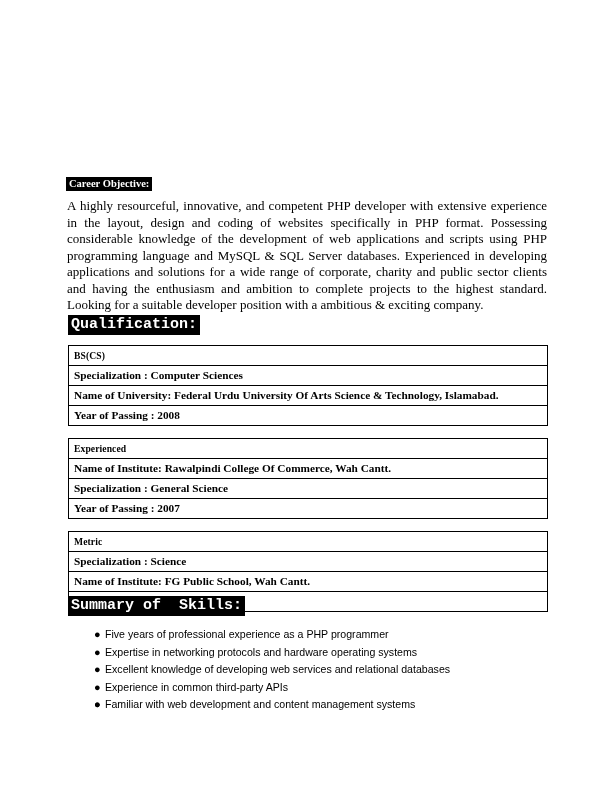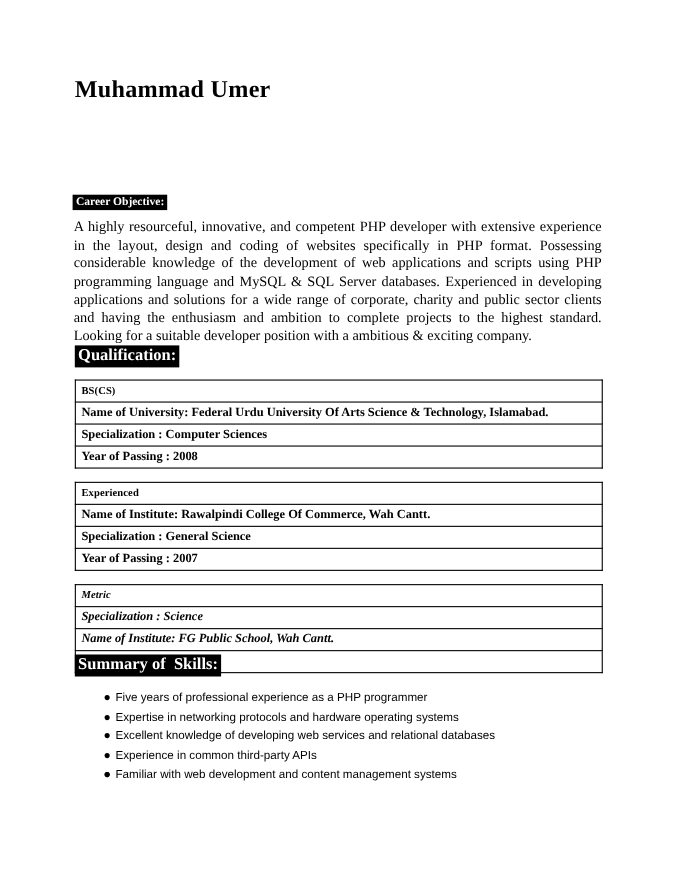--- a/index.html
+++ b/index.html
@@ -49,21 +49,21 @@
   .hl {
     display: inline-block;
     background: #000000;
     color: #ffffff;
     font-weight: bold;
     padding: 1px 3px 1px 3px;
     line-height: 1.18;
     white-space: pre;
   }
   .hl-small { font-size: 10.5px; }
-  .hl-large { font-size: 15px; }
+  .hl-large { font-size: 15px; font-family: Liberation Mono, monospace; }
 
   .career-label {
     position: absolute;
     left: 66px;
     top: 173px;
   }
 
   
   .objective {
     position: absolute;
@@ -88,21 +88,21 @@
     left: 68px;
     top: 345px;
     width: 472px;
   }
   .qtable {
     width: 480px;
     border-collapse: collapse;
     table-layout: fixed;
     margin-bottom: 12px;
   }
-  .qtable:last-child { margin-bottom: 16px; font-style: italic; }
+  .qtable:last-child { margin-bottom: 16px; }
   .qtable td {
     border: 1.1px solid #000000;
     padding: 1px 5px 2px 5px;
     height: 16px;
     font-weight: bold;
     font-size: 11.3px;
     line-height: 15px;
     vertical-align: middle;
     white-space: nowrap;
     overflow: hidden;
@@ -142,45 +142,44 @@
     top: 0;
     font-size: 11px;
     line-height: 17.6px;
   }
 </style>
 </head>
 <body>
 
 <div class="page">
 
-  <div class="name">Muhammad Umer</div>
 
 
   <div class="career-label">
     <span class="hl hl-small">Career Objective:</span>
   </div>
 
   <div class="objective">A highly resourceful, innovative, and competent PHP developer with extensive experience in the layout, design and coding of websites specifically in PHP format. Possessing considerable knowledge of the development of web applications and scripts using PHP programming language and MySQL &amp; SQL Server databases. Experienced in developing applications and solutions for a wide range of corporate, charity and public sector clients and having the enthusiasm and ambition to complete projects to the highest standard. Looking for a suitable developer position with a ambitious &amp; exciting company.</div>
 
   <div class="qualification-label">
     <span class="hl hl-large">Qualification:</span>
   </div>
 
   <div class="qual-tables">
 
     <table class="qtable">
       <tbody>
         <tr>
           <td class="head-cell">BS(CS)</td>
         </tr>
         <tr>
+          <td>Specialization :  Computer Sciences</td>
+        </tr>
+        <tr>
           <td>Name of University: Federal Urdu University Of Arts Science &amp; Technology, Islamabad.</td>
-        </tr>
-        <tr>
-          <td>Specialization :  Computer Sciences</td>
         </tr>
         <tr>
           <td>Year of Passing  : 2008</td>
         </tr>
       </tbody>
     </table>
 
     <table class="qtable">
       <tbody>
         <tr>

